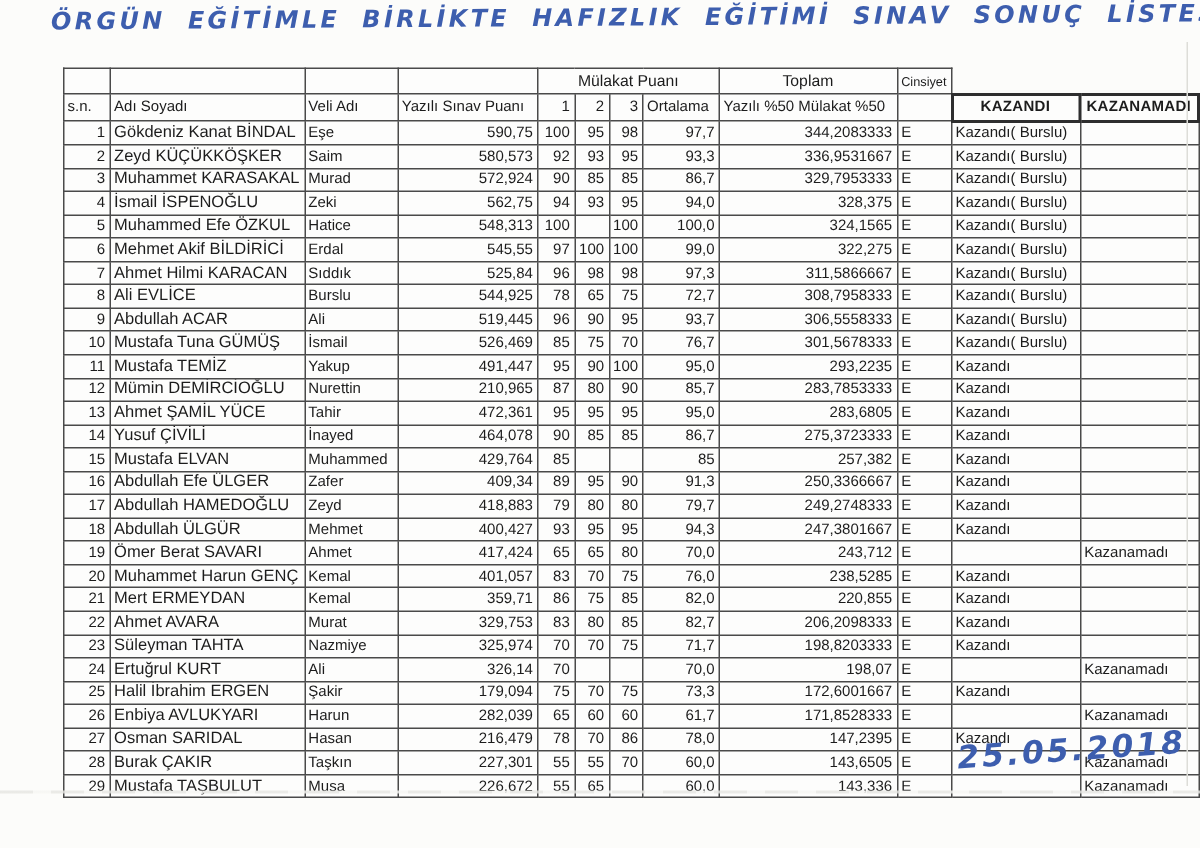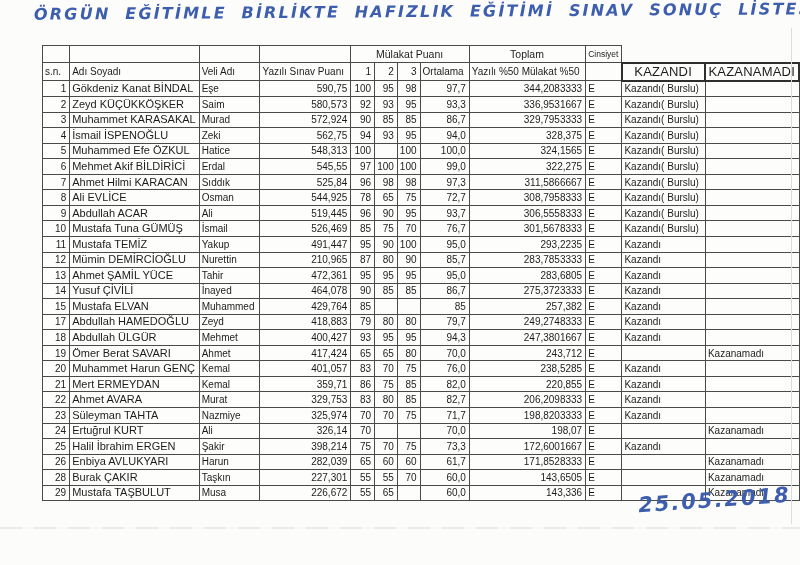--- a/index.html
+++ b/index.html
@@ -50,21 +50,21 @@
     padding:0 3px 0 2px;
     height:14.55px;
     line-height:13px;
     overflow:hidden;white-space:nowrap;
     background:#fdfdfc;
     vertical-align:middle;
   }
   thead tr.h1 th{height:16px;}
   thead tr.h2 th{height:16px;}
   th.nob{border:none;background:transparent;}
-  th.bold-box{border:2px solid #2e2e2e;font-weight:normal;text-align:center;font-size:13px;letter-spacing:.2px;}
+  th.bold-box{border:2px solid #2e2e2e;font-weight:bold;text-align:center;font-size:10px;letter-spacing:.2px;}
   th.group{text-align:center;font-size:10.5px;}
   th.cins{font-size:8.5px;text-align:left;padding-left:2px;}
   .al-l{text-align:left;}
   .al-r{text-align:right;}
   .al-c{text-align:left;}
   td.namecell{font-size:11px;}
 </style>
 </head>
 <body>
 
@@ -208,21 +208,21 @@
           <td class="al-r">98</td>
           <td class="al-r">97,3</td>
           <td class="al-r">311,5866667</td>
           <td class="al-l">E</td>
           <td class="al-c">Kazandı( Burslu)</td>
           <td class="al-c"></td>
         </tr>
         <tr>
           <td class="al-r">8</td>
           <td class="al-l namecell">Ali EVLİCE</td>
-          <td class="al-l">Osman</td>
+          <td class="al-l">Burslu</td>
           <td class="al-r">544,925</td>
           <td class="al-r">78</td>
           <td class="al-r">65</td>
           <td class="al-r">75</td>
           <td class="al-r">72,7</td>
           <td class="al-r">308,7958333</td>
           <td class="al-l">E</td>
           <td class="al-c">Kazandı( Burslu)</td>
           <td class="al-c"></td>
         </tr>
@@ -318,20 +318,34 @@
           <td class="al-r">85</td>
           <td class="al-r"></td>
           <td class="al-r"></td>
           <td class="al-r">85</td>
           <td class="al-r">257,382</td>
           <td class="al-l">E</td>
           <td class="al-c">Kazandı</td>
           <td class="al-c"></td>
         </tr>
         <tr>
+          <td class="al-r">16</td>
+          <td class="al-l namecell">Abdullah Efe ÜLGER</td>
+          <td class="al-l">Zafer</td>
+          <td class="al-r">409,34</td>
+          <td class="al-r">89</td>
+          <td class="al-r">95</td>
+          <td class="al-r">90</td>
+          <td class="al-r">91,3</td>
+          <td class="al-r">250,3366667</td>
+          <td class="al-l">E</td>
+          <td class="al-c">Kazandı</td>
+          <td class="al-c"></td>
+        </tr>
+        <tr>
           <td class="al-r">17</td>
           <td class="al-l namecell">Abdullah HAMEDOĞLU</td>
           <td class="al-l">Zeyd</td>
           <td class="al-r">418,883</td>
           <td class="al-r">79</td>
           <td class="al-r">80</td>
           <td class="al-r">80</td>
           <td class="al-r">79,7</td>
           <td class="al-r">249,2748333</td>
           <td class="al-l">E</td>
@@ -433,21 +447,21 @@
           <td class="al-r">70,0</td>
           <td class="al-r">198,07</td>
           <td class="al-l">E</td>
           <td class="al-c"></td>
           <td class="al-c">Kazanamadı</td>
         </tr>
         <tr>
           <td class="al-r">25</td>
           <td class="al-l namecell">Halil İbrahim ERGEN</td>
           <td class="al-l">Şakir</td>
-          <td class="al-r">398,214</td>
+          <td class="al-r">179,094</td>
           <td class="al-r">75</td>
           <td class="al-r">70</td>
           <td class="al-r">75</td>
           <td class="al-r">73,3</td>
           <td class="al-r">172,6001667</td>
           <td class="al-l">E</td>
           <td class="al-c">Kazandı</td>
           <td class="al-c"></td>
         </tr>
         <tr>
@@ -456,20 +470,34 @@
           <td class="al-l">Harun</td>
           <td class="al-r">282,039</td>
           <td class="al-r">65</td>
           <td class="al-r">60</td>
           <td class="al-r">60</td>
           <td class="al-r">61,7</td>
           <td class="al-r">171,8528333</td>
           <td class="al-l">E</td>
           <td class="al-c"></td>
           <td class="al-c">Kazanamadı</td>
+        </tr>
+        <tr>
+          <td class="al-r">27</td>
+          <td class="al-l namecell">Osman SARIDAL</td>
+          <td class="al-l">Hasan</td>
+          <td class="al-r">216,479</td>
+          <td class="al-r">78</td>
+          <td class="al-r">70</td>
+          <td class="al-r">86</td>
+          <td class="al-r">78,0</td>
+          <td class="al-r">147,2395</td>
+          <td class="al-l">E</td>
+          <td class="al-c">Kazandı</td>
+          <td class="al-c"></td>
         </tr>
         <tr>
           <td class="al-r">28</td>
           <td class="al-l namecell">Burak ÇAKIR</td>
           <td class="al-l">Taşkın</td>
           <td class="al-r">227,301</td>
           <td class="al-r">55</td>
           <td class="al-r">55</td>
           <td class="al-r">70</td>
           <td class="al-r">60,0</td>

